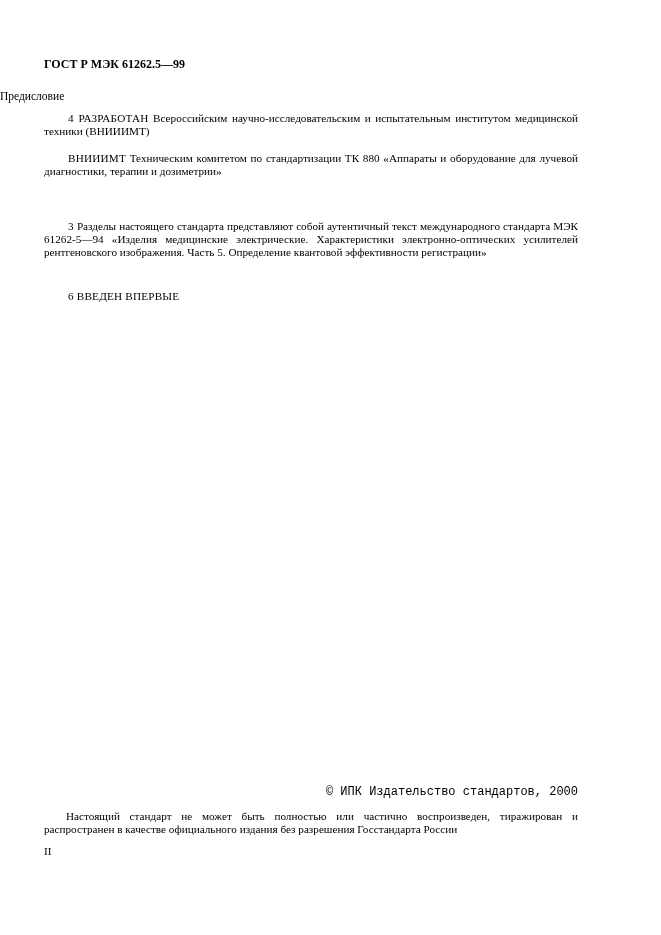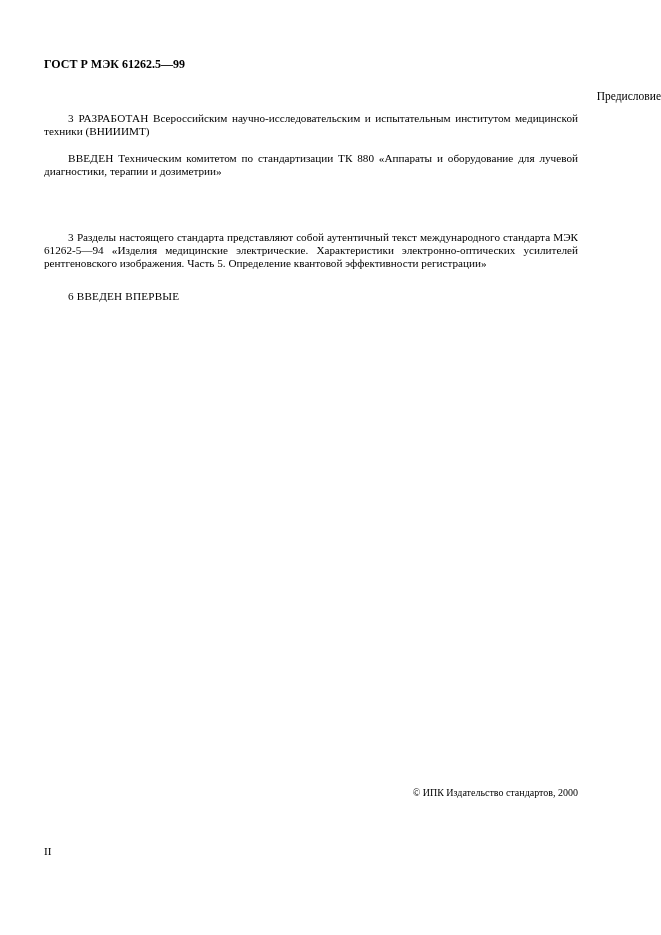--- a/index.html
+++ b/index.html
@@ -7,50 +7,51 @@
       width: 661px; height: 935px; position: relative; overflow: hidden;
       font-family: "Liberation Serif", "DejaVu Serif", serif;
       color: #000; font-size: 11.2px; line-height: 13px;
     }
     .page { position: absolute; left: 0; top: 0; width: 661px; height: 665px; }
     .header {
       position: absolute; left: 44px; top: 58px;
       font-weight: bold; font-size: 12px;
     }
     .title {
-      position: absolute; left: 0; width: 661px; top: 90px; text-align: right;
+      position: absolute; left: 0; width: 661px; top: 90px; text-align: left;
       font-size: 11.5px;
     }
     .para {
       position: absolute; left: 44px; width: 534px;
       text-align: justify; text-indent: 24px;
     }
     .p1 { top: 112px; }
     .p2 { top: 152px; }
     .p3 { top: 190px; }
-    .p4 { top: 231px; }
+    .p4 { top: 220px; }
     .p5 { top: 290px; }
     .copyright {
-      position: absolute; right: 83px; top: 786px; font-size: 10px;
+      position: absolute; right: 83px; top: 786px; font-size: 12px; font-family: Liberation Mono, monospace;
     }
     .notice { position: absolute; left: 44px; width: 534px; top: 810px; text-align: justify; text-indent: 22px; }
     .pagenum { position: absolute; left: 44px; top: 845px; }
     .cap { letter-spacing: 0.2px; }
   </style>
 </head>
 <body>
 
 <div class="page">
   <div class="header">ГОСТ Р МЭК 61262.5—99</div>
   <div class="title">Предисловие</div>
 
-  <div class="para p1"><span class="cap">3 РАЗРАБОТАН</span><span> Всероссийским научно-исследовательским и испытательным институтом медицинской техники (ВНИИИМТ)</span></div>
+  <div class="para p1"><span class="cap">4 РАЗРАБОТАН</span><span> Всероссийским научно-исследовательским и испытательным институтом медицинской техники (ВНИИИМТ)</span></div>
 
-  <div class="para p2"><span class="cap">ВВЕДЕН</span><span> Техническим комитетом по стандартизации ТК 880 «Аппараты и оборудование для лучевой диагностики, терапии и дозиметрии»</span></div>
+  <div class="para p2"><span class="cap">ВНИИИМТ</span><span> Техническим комитетом по стандартизации ТК 880 «Аппараты и оборудование для лучевой диагностики, терапии и дозиметрии»</span></div>
 
 
   <div class="para p4"><span class="cap">3</span><span> Разделы настоящего стандарта представляют собой аутентичный текст международного стандарта МЭК 61262-5—94 «Изделия медицинские электрические. Характеристики электронно-оптических усилителей рентгеновского изображения. Часть 5. Определение квантовой эффективности регистрации»</span></div>
 
   <div class="para p5"><span class="cap">6 ВВЕДЕН ВПЕРВЫЕ</span><span></span></div>
 
   <div class="copyright">© ИПК Издательство стандартов, 2000</div>
+  <div class="notice">Настоящий стандарт не может быть полностью или частично воспроизведен, тиражирован и распространен в качестве официального издания без разрешения Госстандарта России</div>
   <div class="pagenum">II</div>
 </div>
 
 </body></html>

